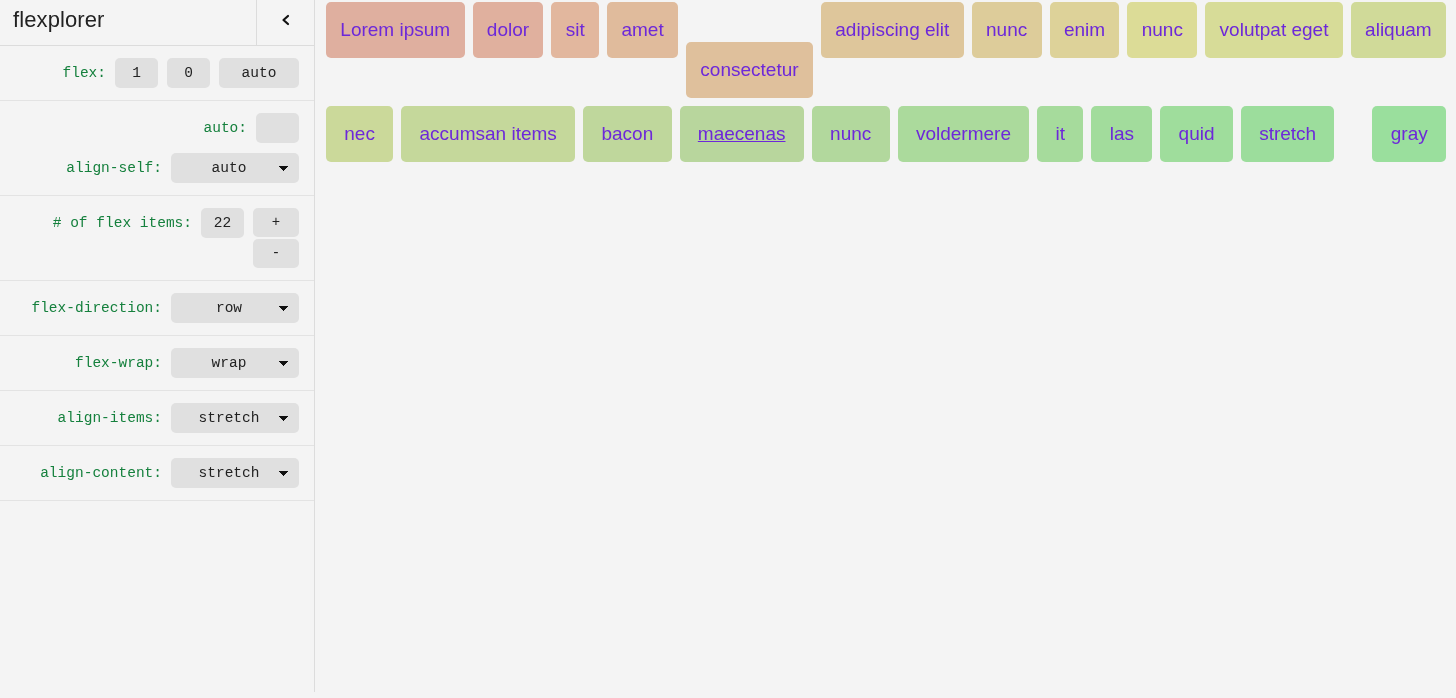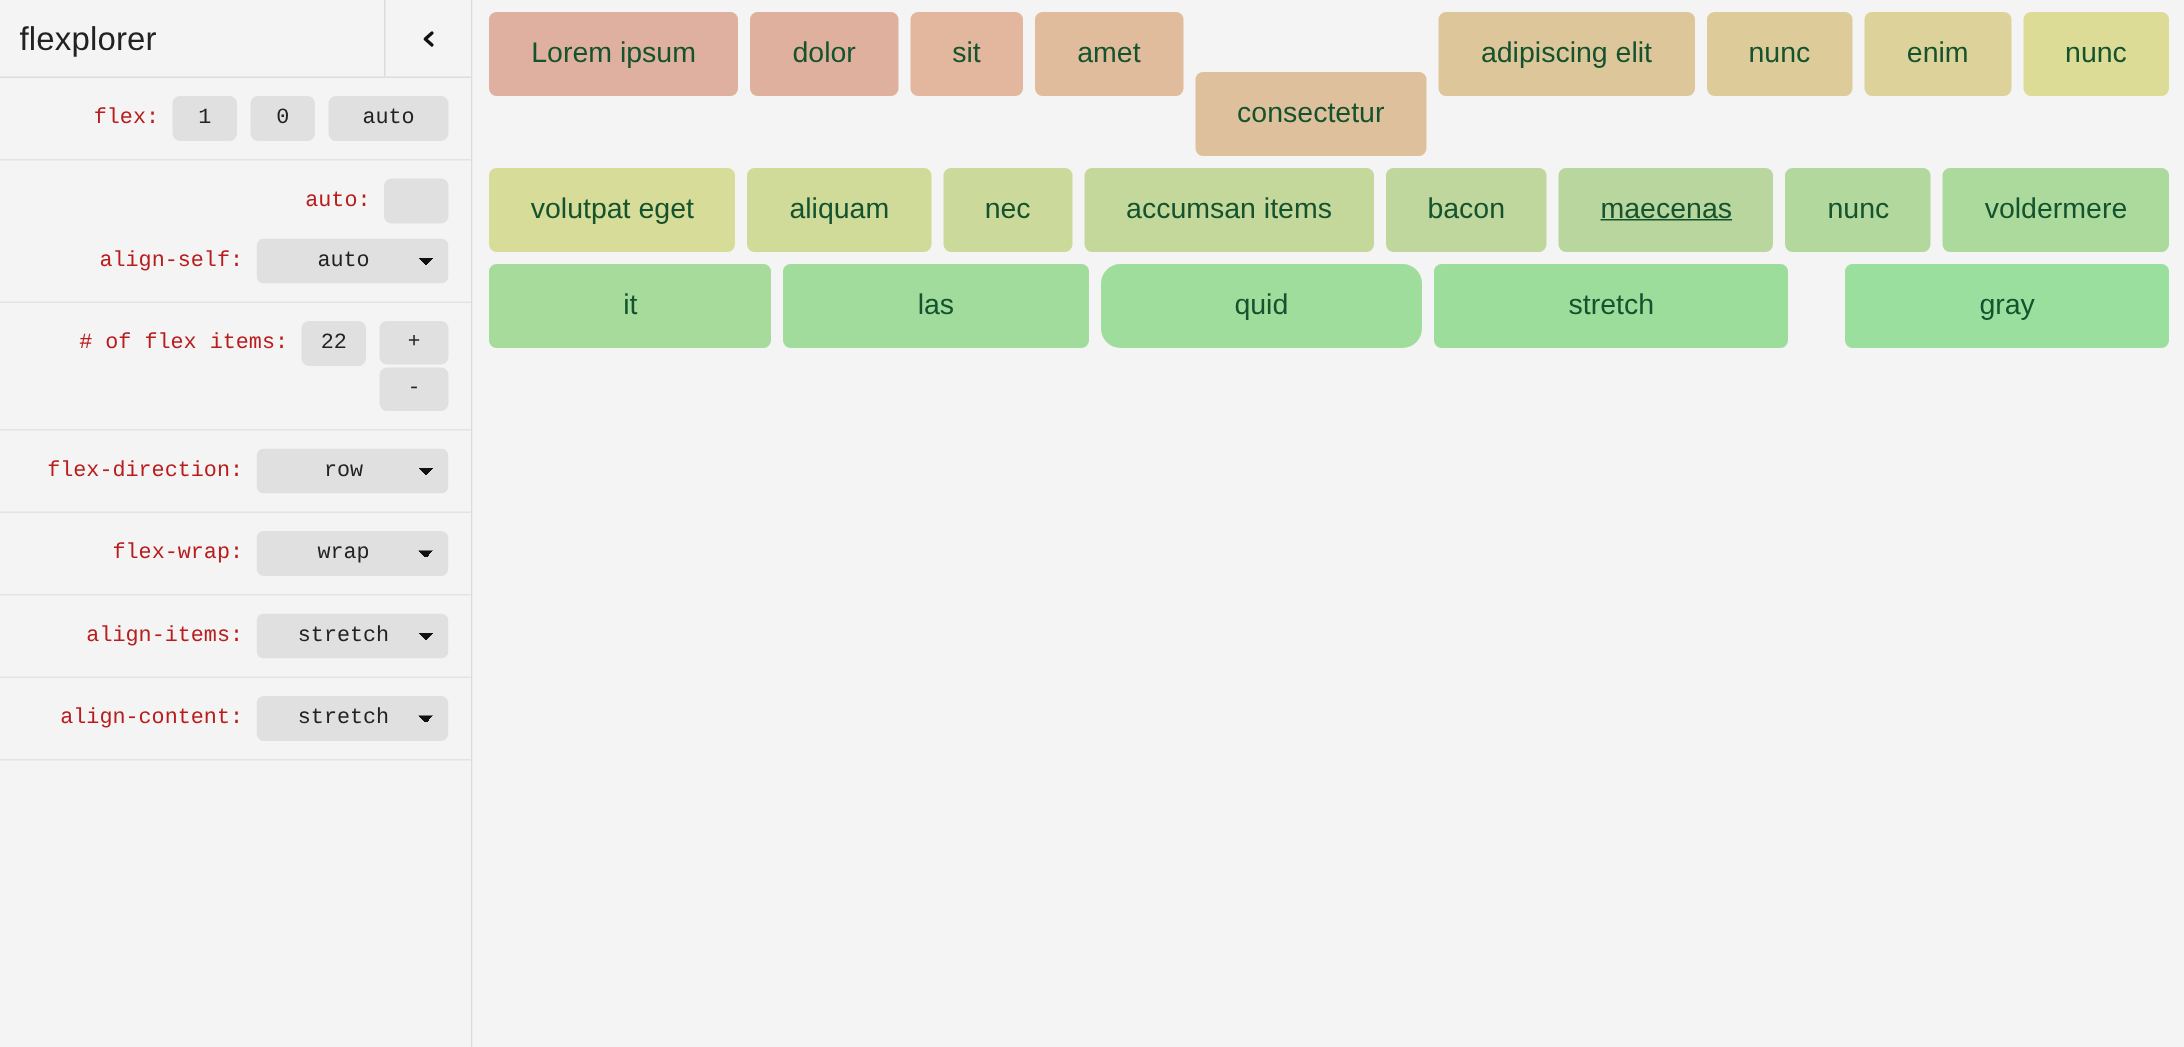--- a/index.html
+++ b/index.html
@@ -8,20 +8,21 @@
     margin: 0; padding: 0;
     width: 1456px; height: 698px;
     overflow: hidden;
     background: #f4f4f4;
     font-family: "Liberation Sans", sans-serif;
   }
   #app {
     display: flex;
     width: 1456px;
     height: 686px;
+    align-items: center;
   }
 
   
   #sidebar {
     width: 315px;
     min-width: 315px;
     height: 698px;
     background: #f4f4f4;
     border-right: 1px solid #dcdcdc;
     display: flex;
@@ -66,21 +67,21 @@
   }
   .sb-line {
     display: flex;
     align-items: flex-start;
     justify-content: flex-end;
     gap: 9px;
   }
   .sb-label {
     font-family: "Liberation Mono", monospace;
     font-size: 14.5px;
-    color: #b91c1c;
+    color: #15803d;
     white-space: nowrap;
     line-height: 30px;
   }
   .ctl {
     background: #e0e0e0;
     border: none;
     border-radius: 5px;
     height: 30px;
     font-family: "Liberation Mono", monospace;
     font-size: 14.5px;
@@ -156,23 +157,23 @@
   .flex-item {
     flex: 1 0 auto;
     margin: 0 4px 8px 4px;
     height: 56px;
     border-radius: 5px;
     display: flex;
     align-items: center;
     justify-content: center;
     font-family: "Liberation Sans", sans-serif;
     font-size: 19px;
-    color: #14532d;
+    color: #6d28d9;
     white-space: nowrap;
-    padding: 0 26px;
+    padding: 0 12px;
     cursor: pointer;
   }
 </style>
 </head>
 <body>
 
 <div id="app">
 
   <aside id="sidebar">
 
@@ -264,19 +265,19 @@
         <div class="flex-item" style="background: rgb(215, 220, 152);">volutpat eget</div>
         <div class="flex-item" style="background: rgb(208, 218, 153);">aliquam</div>
         <div class="flex-item" style="background: rgb(203, 217, 154);">nec</div>
         <div class="flex-item" style="background: rgb(197, 216, 155);">accumsan items</div>
         <div class="flex-item" style="background: rgb(191, 215, 156);">bacon</div>
         <div class="flex-item" style="background: rgb(184, 214, 157); text-decoration: underline;">maecenas</div>
         <div class="flex-item" style="background: rgb(178, 216, 157);">nunc</div>
         <div class="flex-item" style="background: rgb(171, 218, 156);">voldermere</div>
         <div class="flex-item" style="background: rgb(166, 219, 156);">it</div>
         <div class="flex-item" style="background: rgb(162, 220, 156);">las</div>
-        <div class="flex-item" style="background: rgb(159, 221, 156); border-radius: 13px;">quid</div>
+        <div class="flex-item" style="background: rgb(159, 221, 156);">quid</div>
         <div class="flex-item" style="background: rgb(156, 221, 156);">stretch</div>
         <div class="flex-item" style="background: rgb(154, 223, 157); margin-left: 34px;">gray</div>
       </div>
   </main>
 
 </div>
 
 </body></html>

